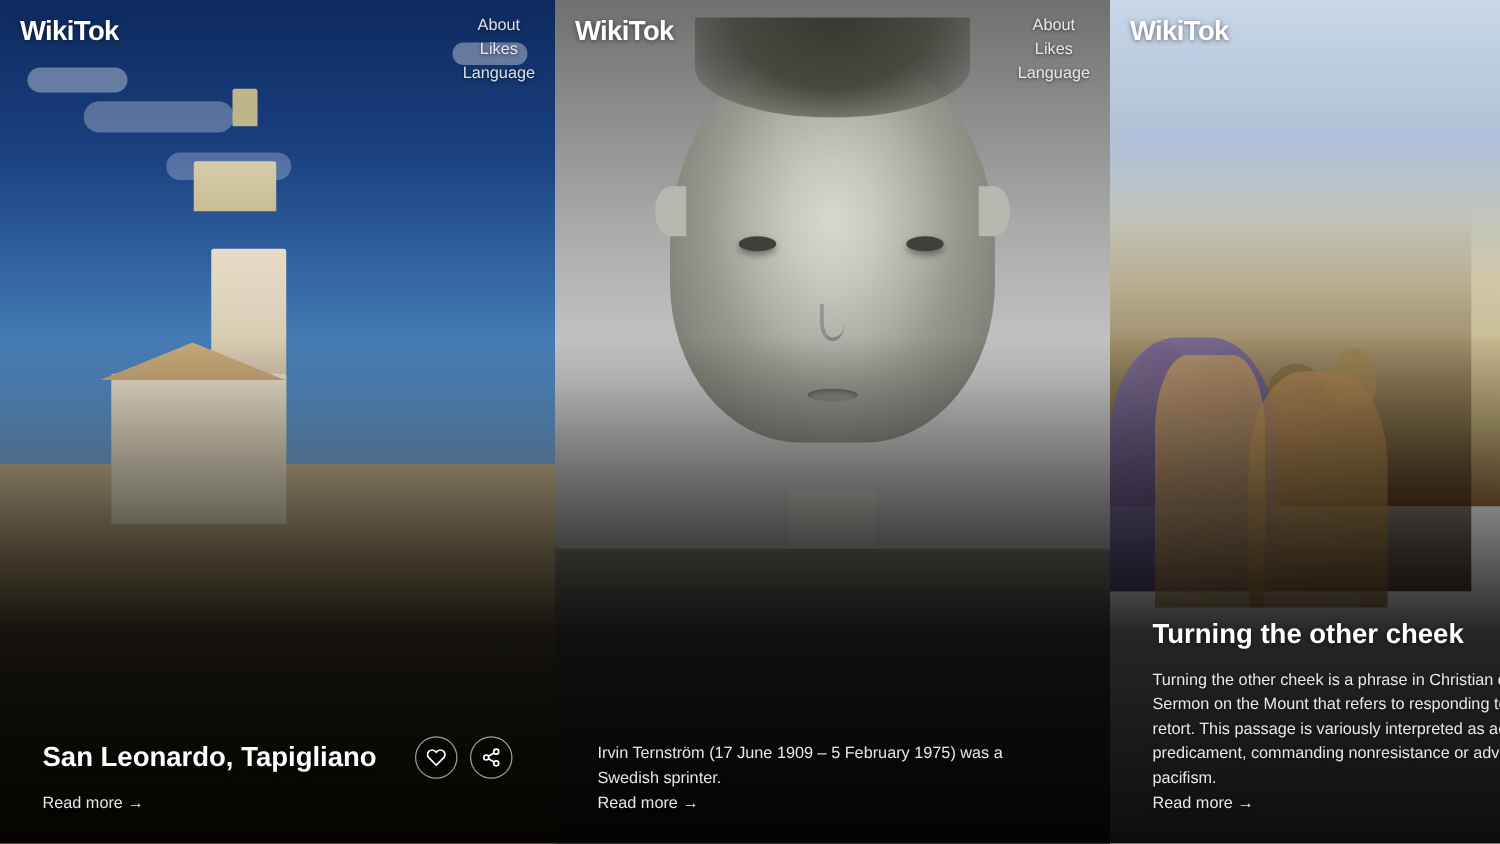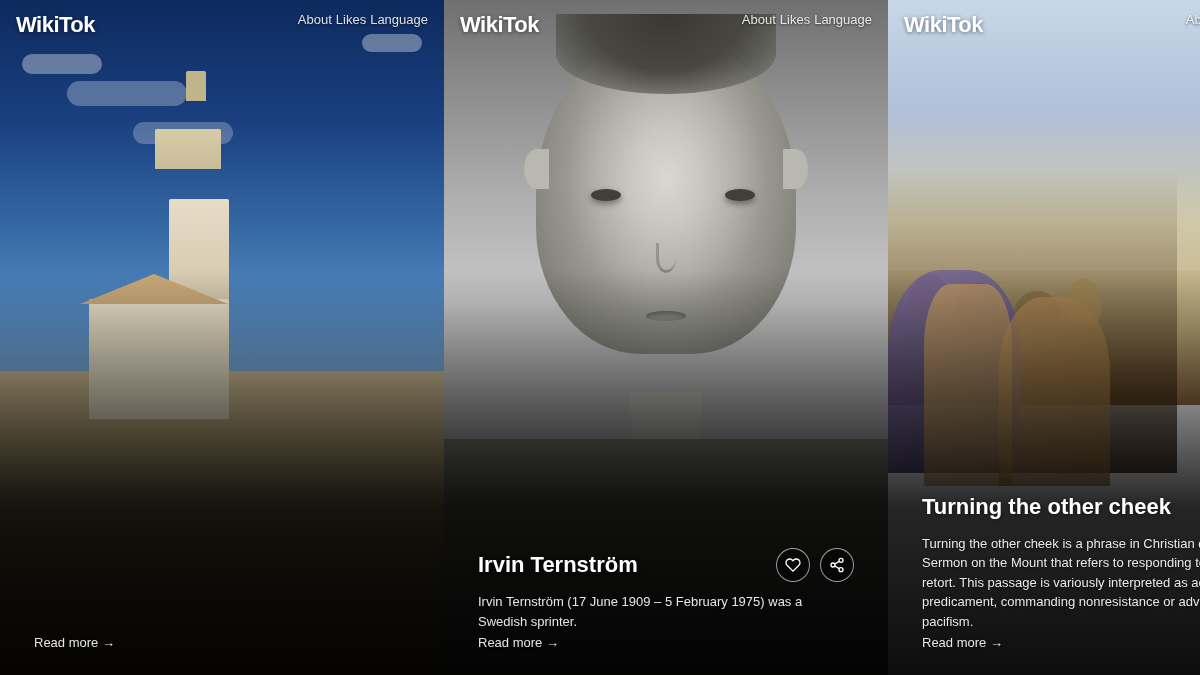--- a/index.html
+++ b/index.html
@@ -41,21 +41,21 @@
     .app-title {
       color: white;
       font-size: 22px;
       font-weight: 700;
       letter-spacing: -0.5px;
       text-shadow: 0 1px 4px rgba(0,0,0,0.5);
     }
 
     .nav-links {
       display: flex;
-      flex-direction: row;
+      flex-direction: column;
       align-items: center;
       gap: 4px;
     }
 
     .nav-link {
       color: rgba(255,255,255,0.85);
       font-size: 13px;
       text-decoration: none;
       cursor: pointer;
       text-shadow: 0 1px 3px rgba(0,0,0,0.6);
@@ -197,79 +197,79 @@
   <div class="card-header">
     <span class="app-title">WikiTok</span>
     <div class="nav-links">
       <span class="nav-link">About</span>
       <span class="nav-link">Likes</span>
       <span class="nav-link">Language</span>
     </div>
   </div>
 
   <div class="card-content">
-    <span class="read-more">Read more →</span>
-  </div>
-</div>
-
-<div class="card card-2">
-
-  <div class="portrait-bg">
-
-    <div style="position:absolute;inset:0;background:linear-gradient(180deg,#707070 0%,#909090 15%,#b0b0b0 30%,#c8c8c8 45%,#b8b8b8 55%,#a0a0a0 65%,#888888 75%,#707070 85%,#585858 100%);"></div>
-
-    <div style="position:absolute;top:5%;left:50%;transform:translateX(-50%);width:260px;height:320px;background:radial-gradient(ellipse 55% 60% at 50% 45%,#d8d8d0 0%,#c8c8c0 25%,#b0b0a8 50%,#989890 70%,#808078 100%);border-radius:50% 50% 40% 40%;"></div>
-
-    <div style="position:absolute;top:2%;left:50%;transform:translateX(-50%);width:220px;height:80px;background:radial-gradient(ellipse at 50% 0%,#383830 0%,#484840 50%,transparent 100%);border-radius:0 0 50% 50%;"></div>
-
-    <div style="position:absolute;top:22%;left:18%;width:25px;height:40px;background:#b8b8b0;border-radius:50% 0 0 50%;"></div>
-    <div style="position:absolute;top:22%;right:18%;width:25px;height:40px;background:#b8b8b0;border-radius:0 50% 50% 0;"></div>
-
-    <div style="position:absolute;top:28%;left:33%;width:30px;height:12px;background:#404038;border-radius:50%;box-shadow:0 3px 6px rgba(0,0,0,0.4);"></div>
-    <div style="position:absolute;top:28%;right:30%;width:30px;height:12px;background:#404038;border-radius:50%;box-shadow:0 3px 6px rgba(0,0,0,0.4);"></div>
-
-    <div style="position:absolute;top:36%;left:50%;transform:translateX(-50%);width:20px;height:30px;background:transparent;border-left:3px solid rgba(0,0,0,0.2);border-bottom:3px solid rgba(0,0,0,0.25);border-radius:0 0 50% 50%;"></div>
-
-    <div style="position:absolute;top:46%;left:50%;transform:translateX(-50%);width:40px;height:10px;background:#888880;border-radius:50%;box-shadow:inset 0 2px 4px rgba(0,0,0,0.3);"></div>
-
-    <div style="position:absolute;top:58%;left:50%;transform:translateX(-50%);width:70px;height:60px;background:linear-gradient(180deg,#b8b8b0 0%,#a0a0a0 100%);"></div>
-    <div style="position:absolute;bottom:0;left:0;right:0;height:35%;background:linear-gradient(180deg,#787870 0%,#606058 50%,#484840 100%);"></div>
-  </div>
-
-  <div class="card-overlay"></div>
-
-  <div class="card-header">
-    <span class="app-title">WikiTok</span>
-    <div class="nav-links">
-      <span class="nav-link">About</span>
-      <span class="nav-link">Likes</span>
-      <span class="nav-link">Language</span>
-    </div>
-  </div>
-
-  <div class="card-content">
     <div class="card-title-row">
-      <span class="card-title">Irvin Ternström</span>
+      <span class="card-title">San Leonardo, Tapigliano</span>
       <div class="card-actions">
         <div class="action-btn">
           <svg width="16" height="16" viewBox="0 0 24 24" fill="none" stroke="white" stroke-width="2">
               <path d="M20.84 4.61a5.5 5.5 0 0 0-7.78 0L12 5.67l-1.06-1.06a5.5 5.5 0 0 0-7.78 7.78l1.06 1.06L12 21.23l7.78-7.78 1.06-1.06a5.5 5.5 0 0 0 0-7.78z"></path>
             </svg>
         </div>
         <div class="action-btn">
           <svg width="16" height="16" viewBox="0 0 24 24" fill="none" stroke="white" stroke-width="2">
               <circle cx="18" cy="5" r="3"></circle>
               <circle cx="6" cy="12" r="3"></circle>
               <circle cx="18" cy="19" r="3"></circle>
               <line x1="8.59" y1="13.51" x2="15.42" y2="17.49"></line>
               <line x1="15.41" y1="6.51" x2="8.59" y2="10.49"></line>
             </svg>
         </div>
       </div>
     </div>
+    <span class="read-more">Read more →</span>
+  </div>
+</div>
+
+<div class="card card-2">
+
+  <div class="portrait-bg">
+
+    <div style="position:absolute;inset:0;background:linear-gradient(180deg,#707070 0%,#909090 15%,#b0b0b0 30%,#c8c8c8 45%,#b8b8b8 55%,#a0a0a0 65%,#888888 75%,#707070 85%,#585858 100%);"></div>
+
+    <div style="position:absolute;top:5%;left:50%;transform:translateX(-50%);width:260px;height:320px;background:radial-gradient(ellipse 55% 60% at 50% 45%,#d8d8d0 0%,#c8c8c0 25%,#b0b0a8 50%,#989890 70%,#808078 100%);border-radius:50% 50% 40% 40%;"></div>
+
+    <div style="position:absolute;top:2%;left:50%;transform:translateX(-50%);width:220px;height:80px;background:radial-gradient(ellipse at 50% 0%,#383830 0%,#484840 50%,transparent 100%);border-radius:0 0 50% 50%;"></div>
+
+    <div style="position:absolute;top:22%;left:18%;width:25px;height:40px;background:#b8b8b0;border-radius:50% 0 0 50%;"></div>
+    <div style="position:absolute;top:22%;right:18%;width:25px;height:40px;background:#b8b8b0;border-radius:0 50% 50% 0;"></div>
+
+    <div style="position:absolute;top:28%;left:33%;width:30px;height:12px;background:#404038;border-radius:50%;box-shadow:0 3px 6px rgba(0,0,0,0.4);"></div>
+    <div style="position:absolute;top:28%;right:30%;width:30px;height:12px;background:#404038;border-radius:50%;box-shadow:0 3px 6px rgba(0,0,0,0.4);"></div>
+
+    <div style="position:absolute;top:36%;left:50%;transform:translateX(-50%);width:20px;height:30px;background:transparent;border-left:3px solid rgba(0,0,0,0.2);border-bottom:3px solid rgba(0,0,0,0.25);border-radius:0 0 50% 50%;"></div>
+
+    <div style="position:absolute;top:46%;left:50%;transform:translateX(-50%);width:40px;height:10px;background:#888880;border-radius:50%;box-shadow:inset 0 2px 4px rgba(0,0,0,0.3);"></div>
+
+    <div style="position:absolute;top:58%;left:50%;transform:translateX(-50%);width:70px;height:60px;background:linear-gradient(180deg,#b8b8b0 0%,#a0a0a0 100%);"></div>
+    <div style="position:absolute;bottom:0;left:0;right:0;height:35%;background:linear-gradient(180deg,#787870 0%,#606058 50%,#484840 100%);"></div>
+  </div>
+
+  <div class="card-overlay"></div>
+
+  <div class="card-header">
+    <span class="app-title">WikiTok</span>
+    <div class="nav-links">
+      <span class="nav-link">About</span>
+      <span class="nav-link">Likes</span>
+      <span class="nav-link">Language</span>
+    </div>
+  </div>
+
+  <div class="card-content">
     <p class="card-description">Irvin Ternström (17 June 1909 – 5 February 1975) was a Swedish sprinter.</p>
     <span class="read-more">Read more →</span>
   </div>
 </div>
 
 <div class="card card-3">
 
   <div class="painting-bg">
 
     <div class="painting-sky-area"></div>

